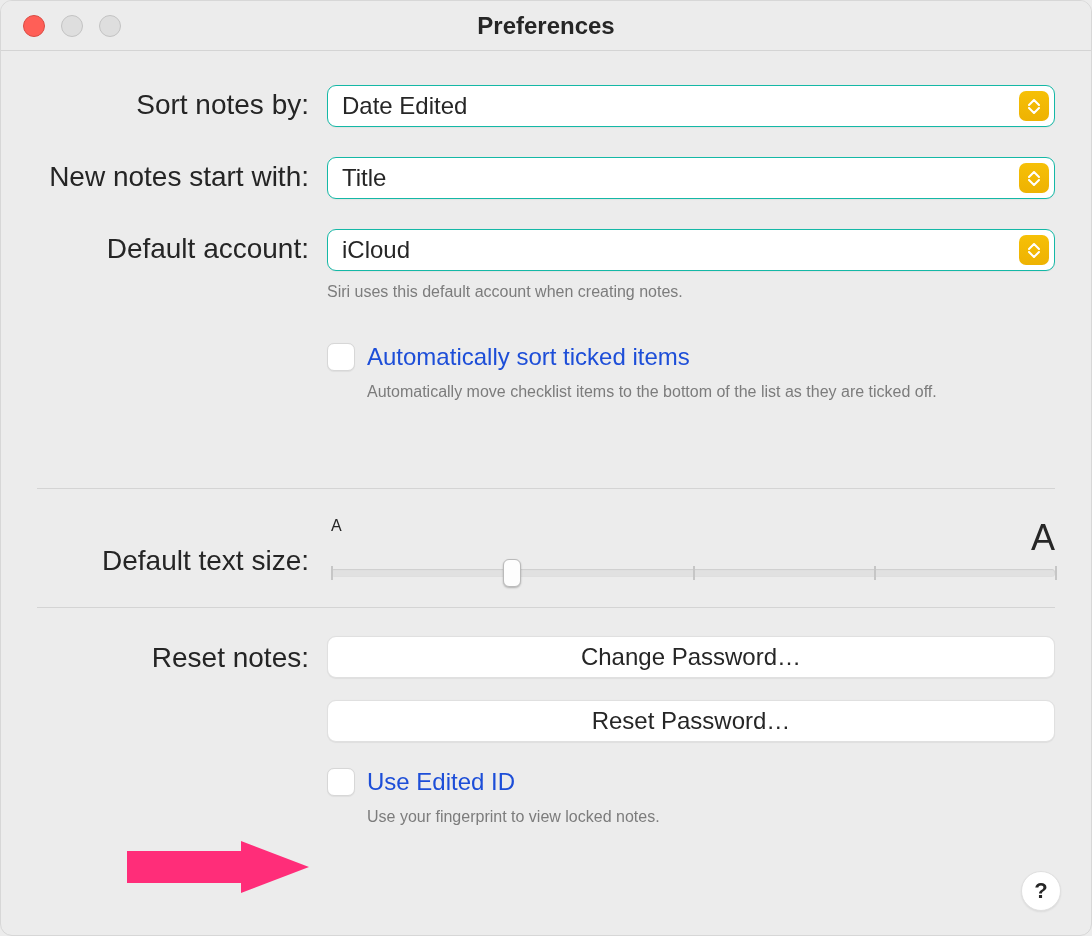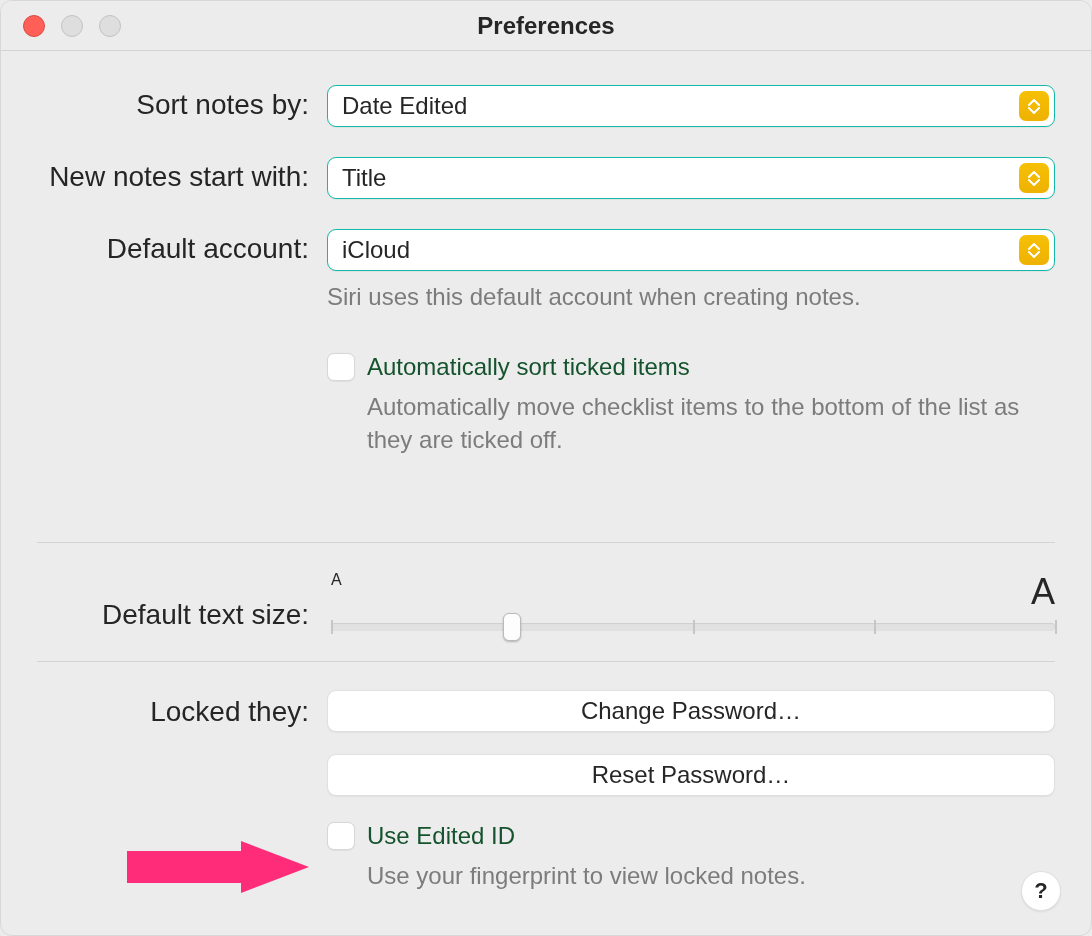--- a/index.html
+++ b/index.html
@@ -84,42 +84,42 @@
       border-radius: 7px;
       display: flex;
       flex-direction: column;
       align-items: center;
       justify-content: center;
       gap: 1px;
     }
     .popup-indicator svg { display: block; }
 
     .helper {
-      font-size: 24px;
+      font-size: 16px;
       color: #7c7c7c;
       margin-top: 10px;
       line-height: 1.35;
       max-width: 720px;
     }
 
     
     .chk-line { display: flex; align-items: flex-start; gap: 12px; }
     .chk {
       width: 28px;
       height: 28px;
       border-radius: 7px;
       background: #fff;
       border: 1px solid #d7d7d7;
       flex: 0 0 auto;
       margin-top: 0px;
       box-shadow: 0 0.5px 1px rgba(0,0,0,0.06);
     }
     .chk-label {
       font-size: 24px;
-      color: #14532d;
+      color: #1d4ed8;
       text-align: right;
     }
 
     .section-divider {
       border: none;
       border-top: 1px solid #d4d4d4;
       margin: 30px 0 28px 0;
     }
     .slider-labels { display: flex; justify-content: space-between; font-family: inherit; }
     .slider-labels .small { font-size: 16px; }
@@ -291,21 +291,21 @@
         <div class="slider-tick" style="left:75%;"></div>
         <div class="slider-tick" style="left:100%;"></div>
         <div class="slider-thumb" id="slider-thumb" style="left: 25%;"></div>
       </div>
     </div>
   </div>
 
   <hr class="section-divider">
 
   <div class="row" style="margin-bottom: 26px;">
-    <div class="label-col" style="padding-top:6px;">Locked they:</div>
+    <div class="label-col" style="padding-top:6px;">Reset notes:</div>
     <div class="ctl-col">
       <div class="btns">
         <div class="push">Change Password…</div>
         <div class="push">Reset Password…</div>
       </div>
     </div>
   </div>
 
   <div class="row" style="margin-bottom: 0;">
     <div class="label-col"></div>

